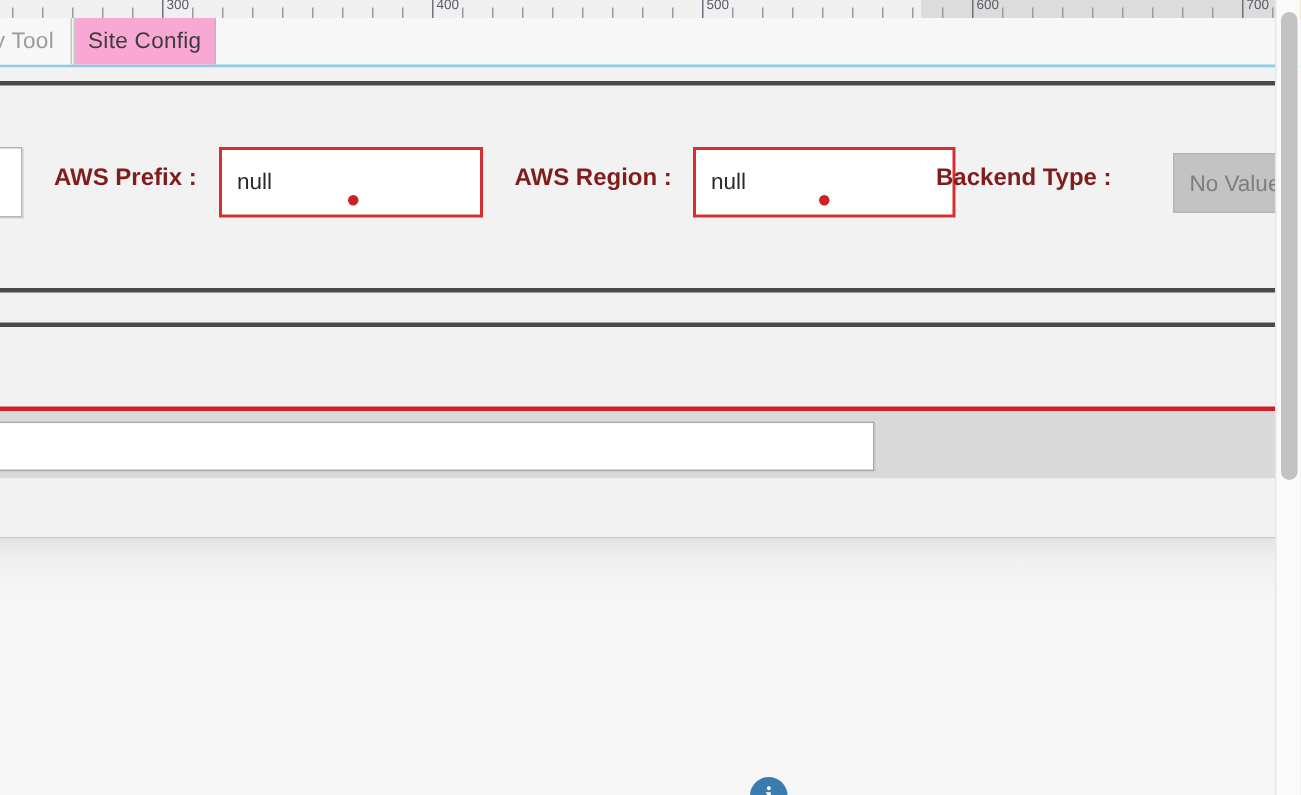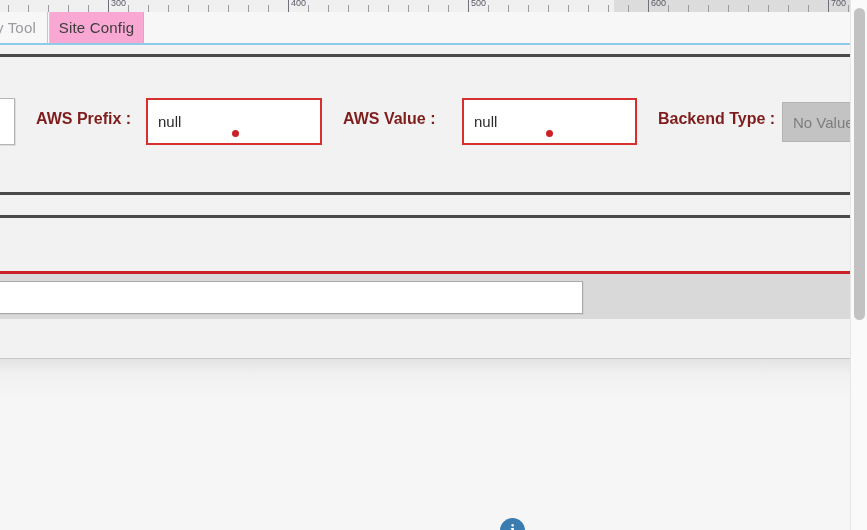--- a/index.html
+++ b/index.html
@@ -312,27 +312,27 @@
   <div class="left-stub"></div>
 
   <div class="form-row">
 
     <div class="field-label" style="left:36px">AWS Prefix :</div>
     <div class="input-box input-error" style="left:146px; width:176px">
       <span>null</span>
       <span class="err-dot" style="left:84px"></span>
     </div>
 
-    <div class="field-label" style="left:343px">AWS Value :</div>
+    <div class="field-label" style="left:343px">AWS Region :</div>
     <div class="input-box input-error" style="left:462px; width:175px">
       <span>null</span>
       <span class="err-dot" style="left:82px"></span>
     </div>
 
-    <div class="field-label" style="left:658px">Backend Type :</div>
+    <div class="field-label" style="left:624px">Backend Type :</div>
     <div class="input-box input-disabled" style="left:782px; width:88px; top:12px; height:40px">
       <span>No Value</span>
     </div>
 
   </div>
 
   <div class="divider-dark d2"></div>
   <div class="divider-dark d3"></div>
   <div class="divider-red"></div>
 

